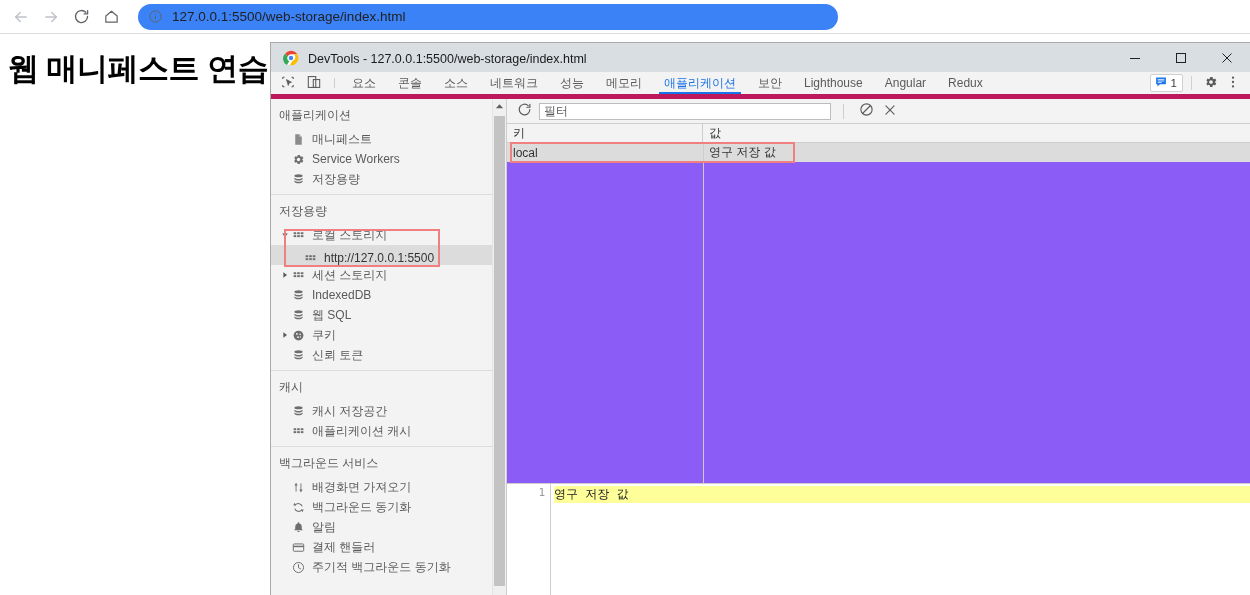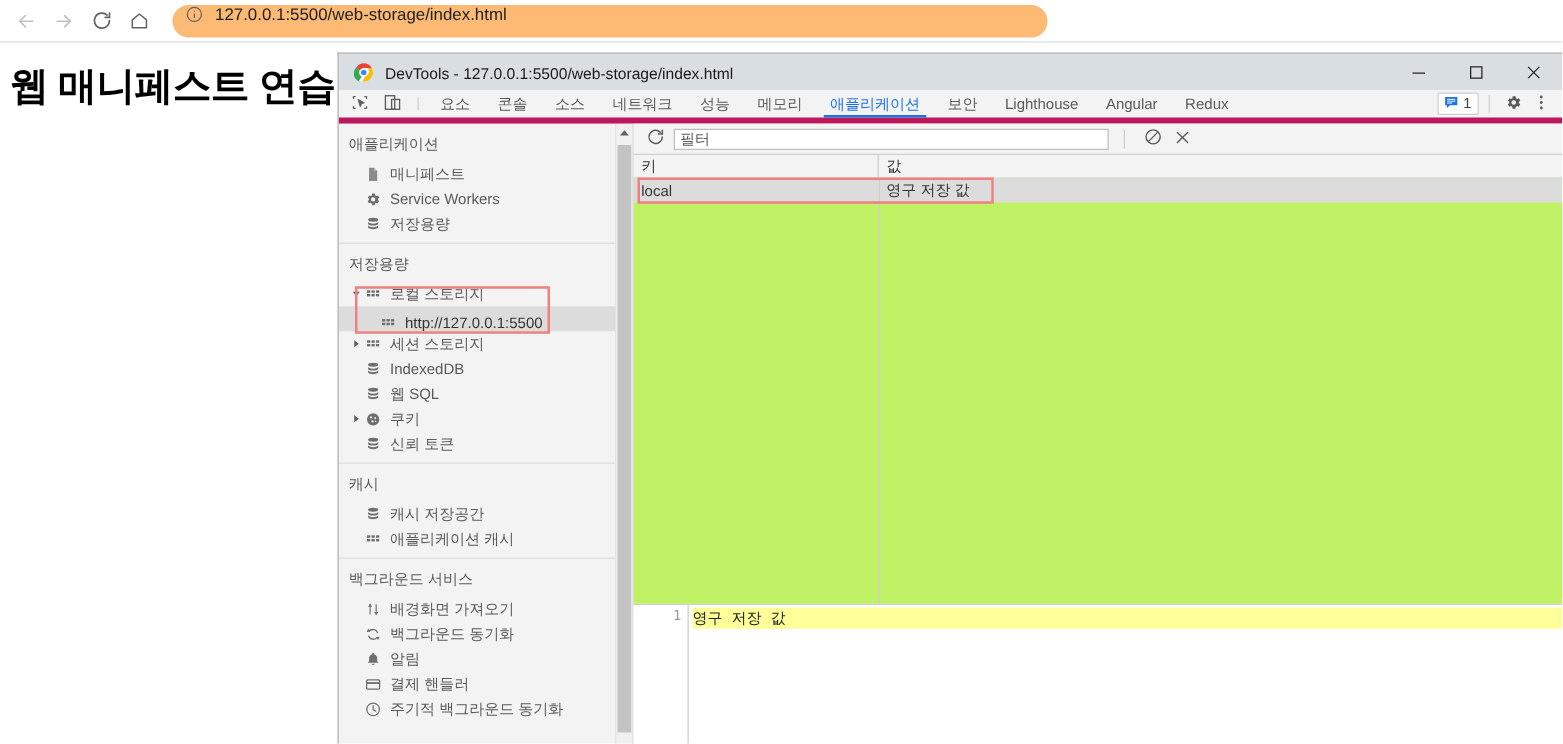--- a/index.html
+++ b/index.html
@@ -16,21 +16,21 @@
     background:#ffffff; display:flex; align-items:center; padding-left:6px;
   }
   .nav-btn {
     width:30px; height:30px; display:flex; align-items:center; justify-content:center;
     color:#5f6368;
   }
   .nav-btn.disabled { color:#bdc1c6; }
   .nav-btn svg { display:block; }
   #omnibox {
     margin-left:12px; height:26px; flex:0 0 auto; min-width:700px;
-    background:#fdba74; border-radius:13px; display:flex; 
+    background:#3b82f6; border-radius:13px; display:flex; align-items:center;
     padding:0 14px 0 10px;
   }
   #omnibox .info-ic { margin-right:9px; color:#5f6368; display:flex; }
   #omnibox .url { font-size:13.5px; color:#202124; white-space:nowrap; }
   #toolbar-sep {
     position:absolute; left:0; top:33px; width:1250px; height:1px; background:#dadce0;
   }
 
   
   #page-heading {
@@ -132,36 +132,36 @@
   }
 
   
   #dt-main { flex:1; display:flex; flex-direction:column; position:relative; background:#fff; }
   #storage-toolbar {
     height:25px; background:#f3f3f3; border-bottom:1px solid #cdcdcd;
     display:flex; align-items:center; padding:0 6px;
   }
   #refresh-btn { width:22px; display:flex; align-items:center; justify-content:center; color:#5a5a5a; }
   #filter-input {
-    flex:0 0 auto; width:348px; height:17px; margin-left:4px;
+    flex:0 0 auto; width:292px; height:17px; margin-left:4px;
     border:1px solid #bdbdbd; background:#fff; font-size:12px; color:#5a5a5a;
     padding:0 4px; font-family:"Liberation Sans", sans-serif;
   }
   #filter-input::placeholder { color:#5a5a5a; opacity:1; }
   #storage-toolbar .sep { width:1px; height:15px; background:#cdcdcd; margin:0 10px 0 12px; }
   .st-btn { width:24px; display:flex; align-items:center; justify-content:center; color:#5a5a5a; }
 
   #table-head {
     height:19px; background:#f3f3f3; border-bottom:1px solid #cdcdcd;
     display:flex; align-items:center; font-size:12px; color:#333;
   }
   .th { padding-left:6px; position:relative; height:19px; display:flex; align-items:center; }
   .th.key { width:196px; border-right:1px solid #cdcdcd; }
   .th.value { flex:1; }
-  #table-rows { position:relative; height:340px; background:#bef264; }
+  #table-rows { position:relative; height:340px; background:#8b5cf6; }
   .tr {
     display:flex; height:19px; align-items:center; font-size:12px; color:#333;
   }
   .tr.selected { background:#dcdcdc; }
   .td { padding-left:6px; height:19px; display:flex; align-items:center; }
   .td.key { width:196px; }
   .td.value { flex:1; }
   #col-divider {
     position:absolute; left:196px; top:0; bottom:0; width:1px; background:#cdcdcd;
   }

